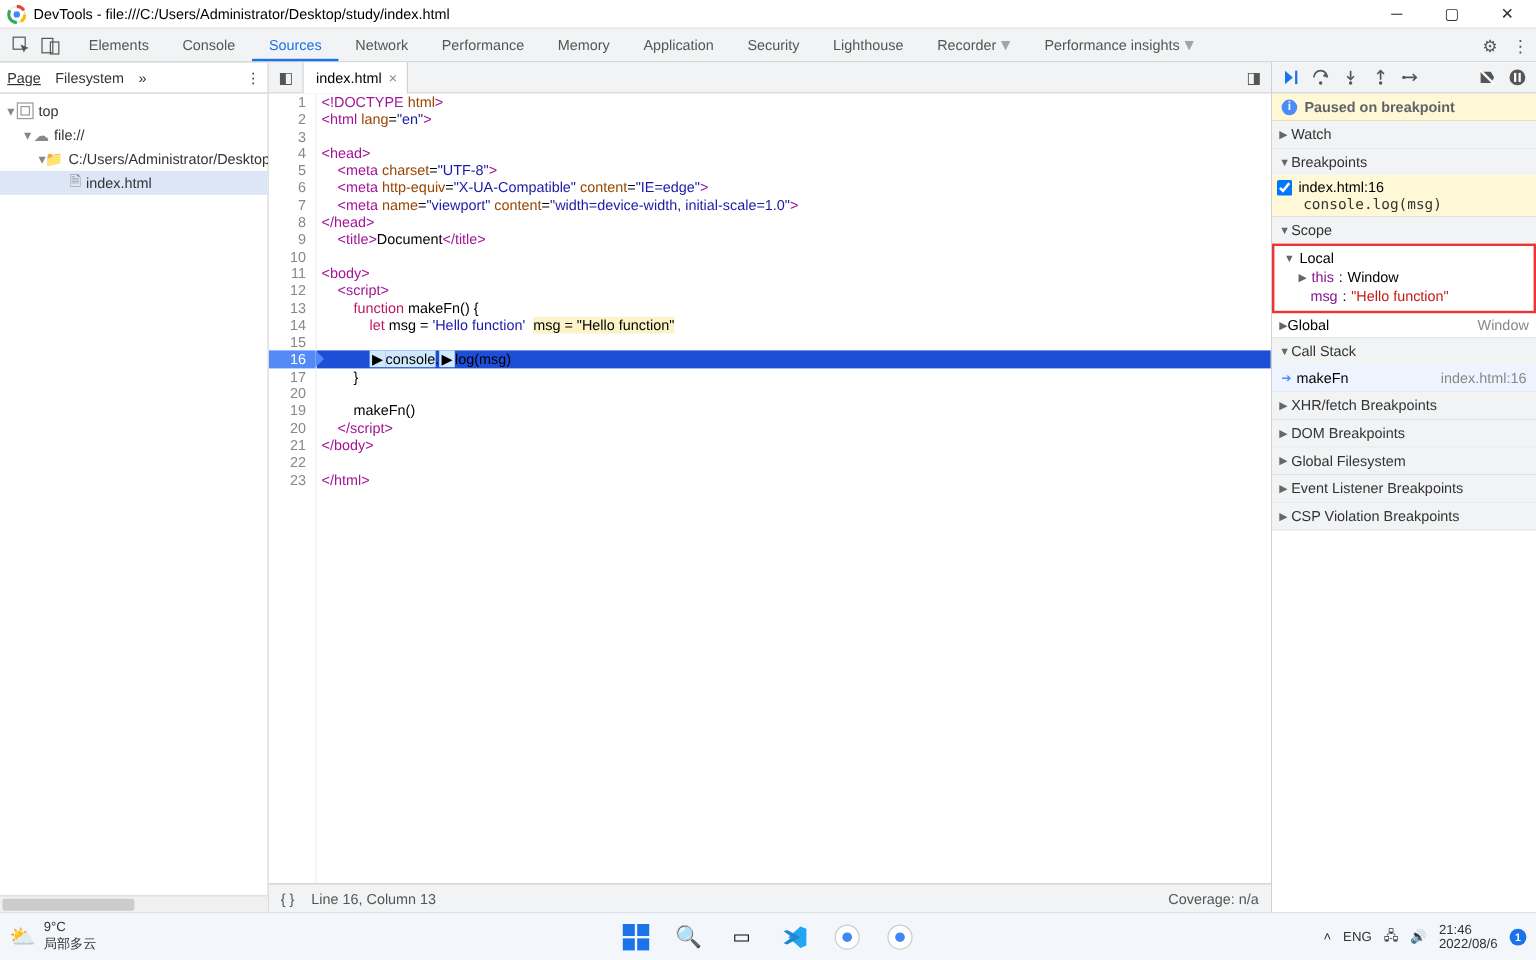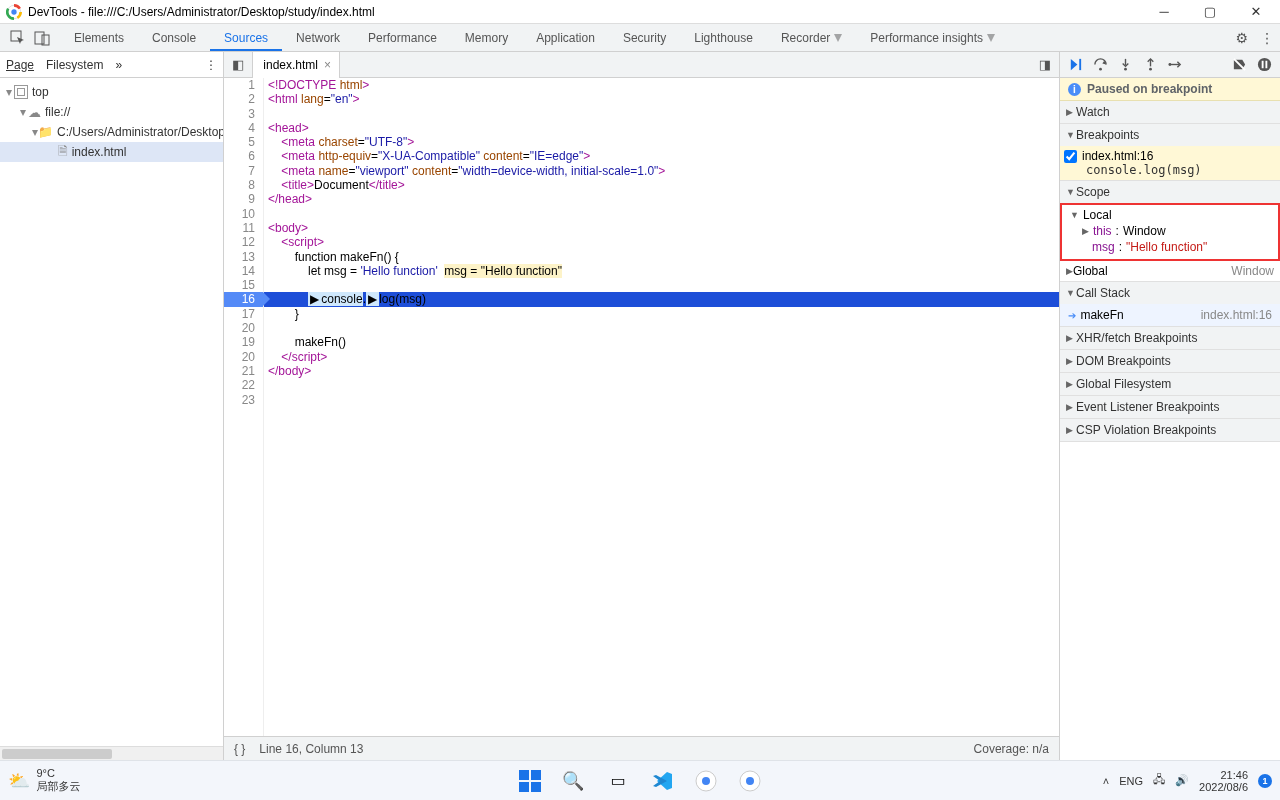--- a/index.html
+++ b/index.html
@@ -55,21 +55,21 @@
 .gutter { width:40px; text-align:right; background:#fff; color:#888; border-right:1px solid #eee; }
 .gutter div { height:14.3px; line-height:14.3px; padding-right:8px; }
 .gutter div.cur { background:#548af7; color:#fff; position:relative; }
 .gutter div.cur::after{content:"";position:absolute;right:-7px;top:0;border-left:7px solid #548af7;border-top:7px solid transparent;border-bottom:7px solid transparent;}
 .lines { flex:1; }
 .lines div { height:14.3px; line-height:14.3px; white-space:pre; padding-left:4px; }
 .lines div.hl { background:#1d4ed8; }
 .ovr { background:#fdf3c8; }
 .dbg{background:#cfe8fc;padding:0 2px;}
 
-.t-tag{color:#a31598;} .t-attr{color:#994500;} .t-str{color:#1a1aa6;} .t-kw{color:#000000;} .t-fn{color:#000;}
+.t-tag{color:#a31598;} .t-attr{color:#994500;} .t-str{color:#1a1aa6;} .t-kw{color:#be185d;} .t-fn{color:#000;}
 .status { height:24px; border-top:1px solid #d0d0d0; background:#f1f3f4; display:flex; align-items:center; padding:0 10px; gap:14px; font-size:12px; color:#555; }
 .status .sp{flex:1;}
 
 
 .dbgtool { height:26px; display:flex; align-items:center; gap:10px; padding:0 8px; border-bottom:1px solid #d0d0d0; background:#f1f3f4; }
 .dbgtool svg{width:15px;height:15px;}
 .dbgtool .sp{flex:1;}
 .banner { background:#fff8d6; color:#5f6368; display:flex; align-items:center; gap:6px; padding:4px 8px; font-size:12px; border-bottom:1px solid #e8e0b0; }
 .banner .info{width:13px;height:13px;border-radius:50%;background:#4a8df8;color:#fff;text-align:center;line-height:13px;font-size:10px;font-weight:bold;}
 .sect { border-bottom:1px solid #e0e0e0; }
@@ -89,21 +89,21 @@
 .cs-item.cur::before{content:"➔";color:#4a8df8;margin-right:4px;font-size:10px;}
 .cs-item .loc{color:#888;}
 .cs-item.cur{background:#eef4ff;}
 
 
 .taskbar { position:absolute; left:0; right:0; bottom:0; height:40px; background:#f3f6fb; display:flex; align-items:center; padding:0 8px; border-top:1px solid #dfe3e8; }
 .taskbar .weather{display:flex;align-items:center;gap:6px;font-size:11px;color:#333;}
 .taskbar .center { position:absolute; left:50%; transform:translateX(-50%); display:flex; gap:18px; align-items:center;}
 .taskbar .center .ico{width:26px;height:26px;display:flex;align-items:center;justify-content:center;}
 .taskbar .tray{margin-left:auto;display:flex;align-items:center;gap:10px;font-size:11px;color:#333;}
-.tray .clock{text-align:right;line-height:12px;}
+.tray .clock{text-align:left;line-height:12px;}
 .tray .dot{width:14px;height:14px;border-radius:50%;background:#1a73e8;color:#fff;text-align:center;line-height:14px;font-size:9px;font-weight:bold;}
 .winlogo{width:22px;height:22px;display:grid;grid-template:1fr 1fr/1fr 1fr;gap:2px;}
 .winlogo span{background:#1a73e8;}
 </style>
 </head>
 <body>
 
 <div class="titlebar">
   <svg class="devtools-icon" viewBox="0 0 24 24">
       <circle cx="12" cy="12" r="10" fill="#fff" stroke="#ccc"></circle>
@@ -221,35 +221,36 @@
           <div>23</div>
         </div>
       <div class="lines" id="lines">
           <div><span class="t-tag">&lt;!DOCTYPE <span class="t-attr">html</span>&gt;</span></div>
           <div><span class="t-tag">&lt;html</span> <span class="t-attr">lang</span>=<span class="t-str">"en"</span><span class="t-tag">&gt;</span></div>
           <div></div>
           <div><span class="t-tag">&lt;head&gt;</span></div>
           <div>    <span class="t-tag">&lt;meta</span> <span class="t-attr">charset</span>=<span class="t-str">"UTF-8"</span><span class="t-tag">&gt;</span></div>
           <div>    <span class="t-tag">&lt;meta</span> <span class="t-attr">http-equiv</span>=<span class="t-str">"X-UA-Compatible"</span> <span class="t-attr">content</span>=<span class="t-str">"IE=edge"</span><span class="t-tag">&gt;</span></div>
           <div>    <span class="t-tag">&lt;meta</span> <span class="t-attr">name</span>=<span class="t-str">"viewport"</span> <span class="t-attr">content</span>=<span class="t-str">"width=device-width, initial-scale=1.0"</span><span class="t-tag">&gt;</span></div>
+          <div><span class="t-tag">&lt;/head&gt;</span></div>
           <div>    <span class="t-tag">&lt;title&gt;</span>Document<span class="t-tag">&lt;/title&gt;</span></div>
-          <div><span class="t-tag">&lt;/head&gt;</span></div>
           <div></div>
           <div><span class="t-tag">&lt;body&gt;</span></div>
           <div>    <span class="t-tag">&lt;script&gt;</span></div>
           <div>        <span class="t-kw">function</span> <span class="t-fn">makeFn</span>() {</div>
           <div>            <span class="t-kw">let</span> msg = <span class="t-str">'Hello function'</span>  <span class="ovr">msg = "Hello function"</span></div>
           <div></div>
           <div class="hl">            <span class="dbg">▶</span><span style="background:#cfe8fc">console</span>.<span class="dbg">▶</span>log(msg)</div>
           <div>        }</div>
           <div></div>
           <div>        makeFn()</div>
           <div>    <span class="t-tag">&lt;/script&gt;</span></div>
           <div><span class="t-tag">&lt;/body&gt;</span></div>
           <div></div>
+          <div><span class="t-tag">&lt;/html&gt;</span></div>
         </div>
     </div>
     <div class="status">
       <span>{ }</span>
       <span>Line 16, Column 13</span>
       <div class="sp"></div>
       <span>Coverage: n/a</span>
     </div>
   </div>
 

